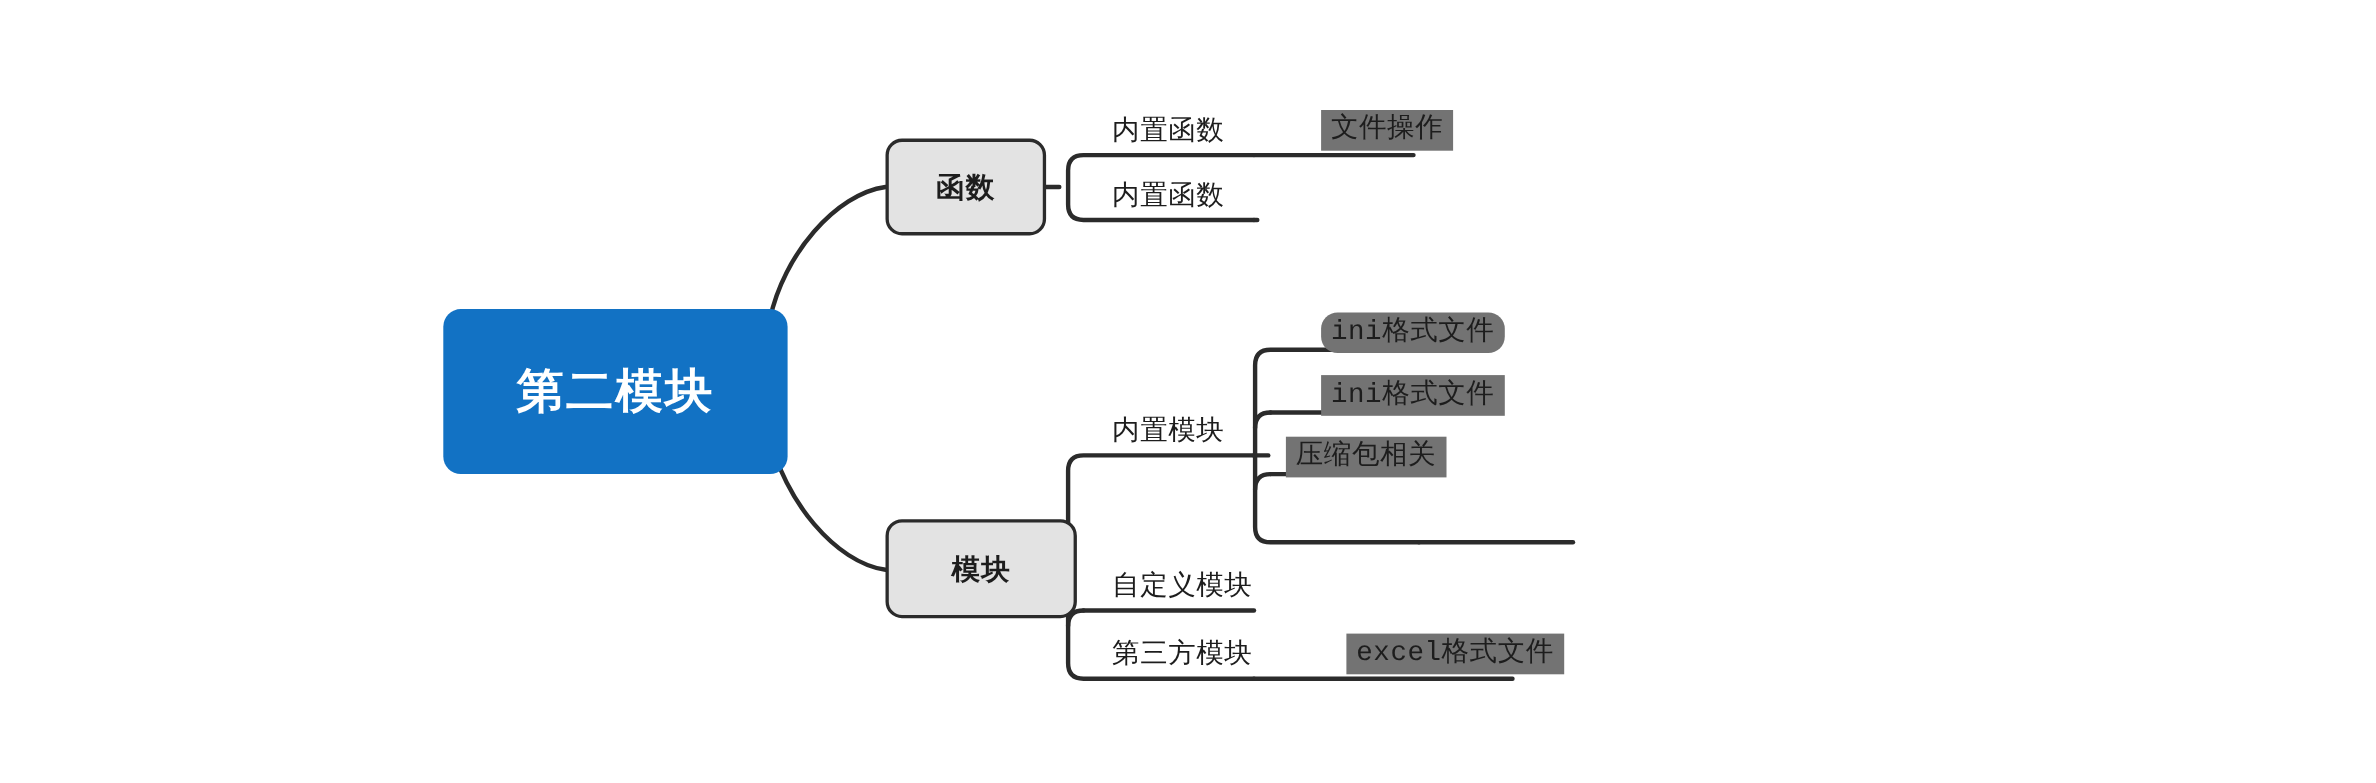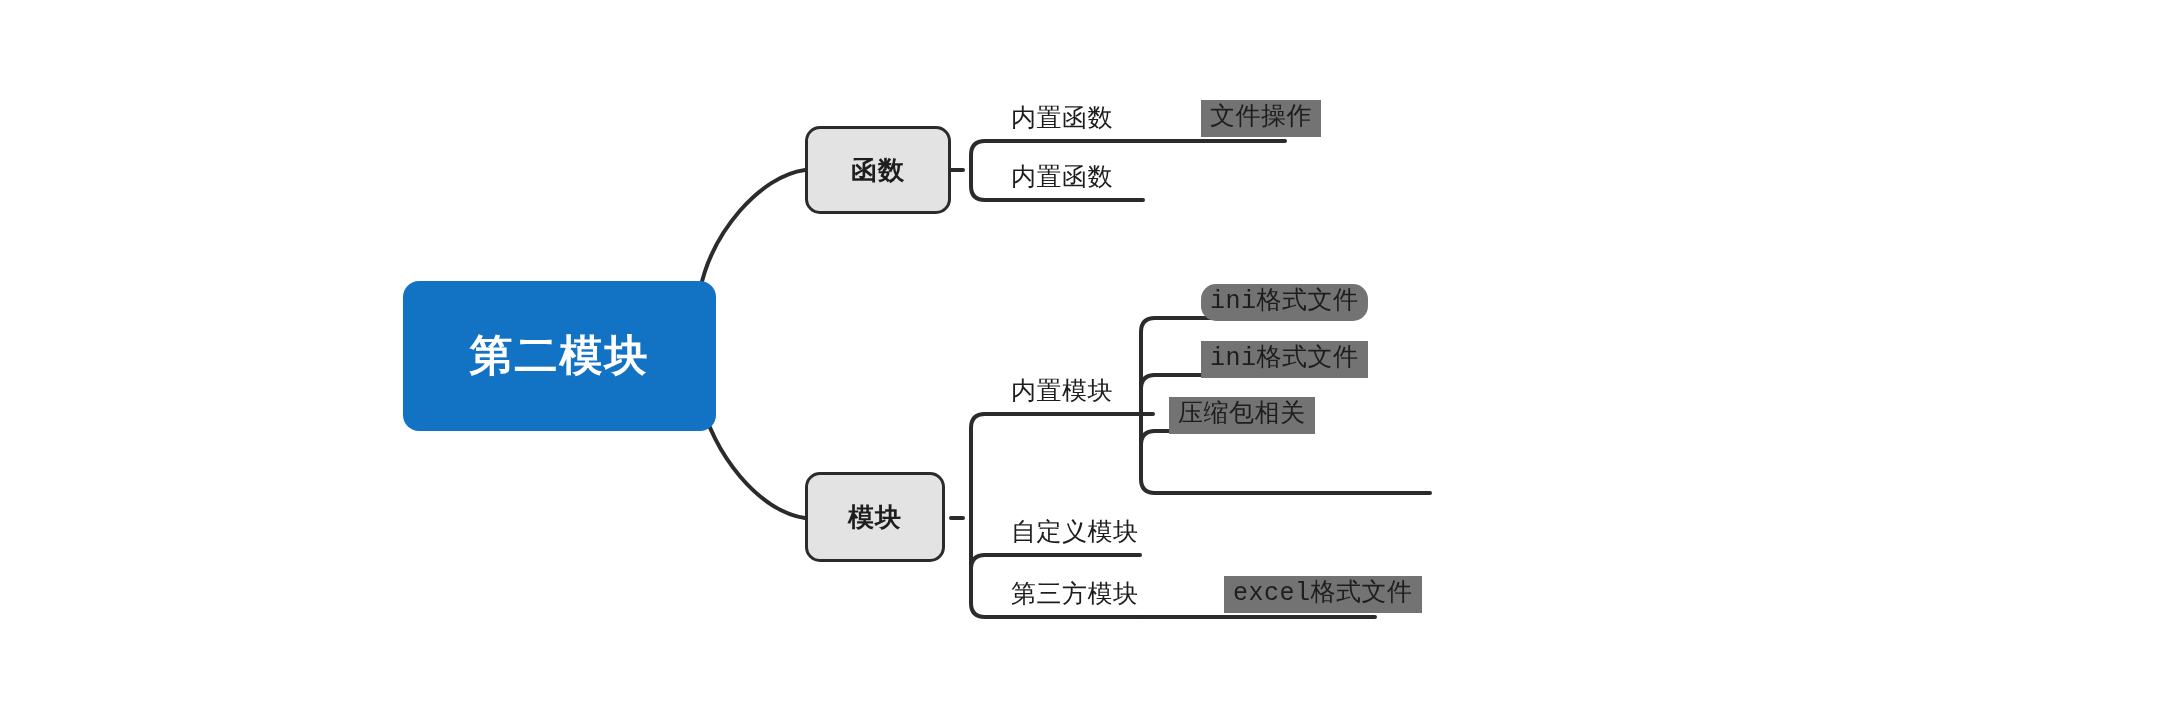--- a/index.html
+++ b/index.html
@@ -60,21 +60,21 @@
   }
   .branch-functions {
     left: 805px;
     top: 126px;
     width: 146px;
     height: 88px;
   }
   .branch-modules {
     left: 805px;
     top: 472px;
-    width: 140px;
+    width: 174px;
     height: 90px;
   }
   
   .leaf {
     position: absolute;
     white-space: nowrap;
     color: #1d1d1d;
     font-size: 25px;
     line-height: 1;
     letter-spacing: 0.5px;

